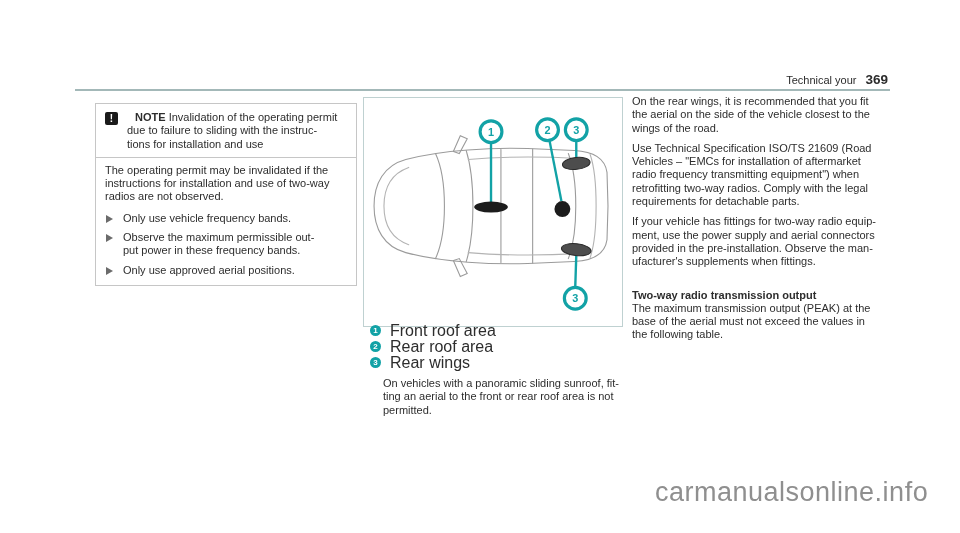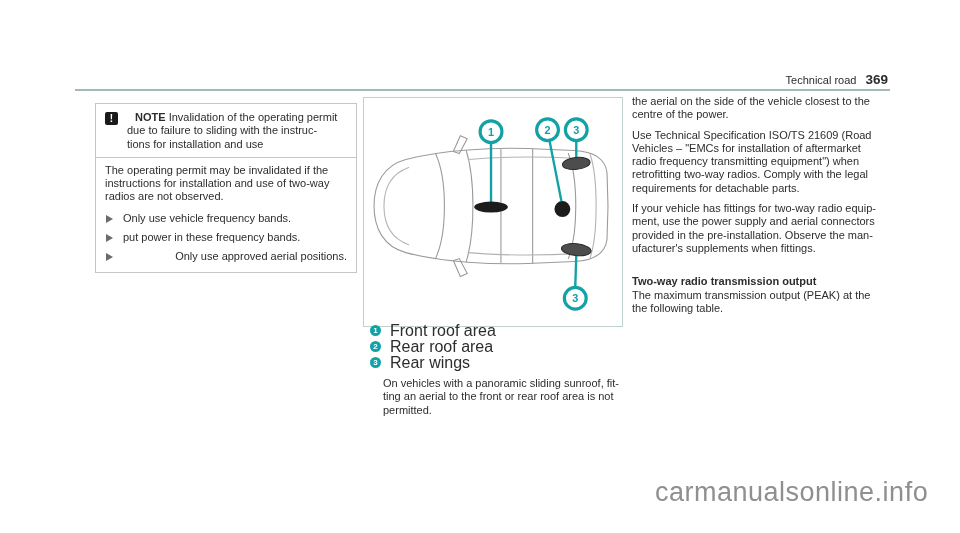--- a/index.html
+++ b/index.html
@@ -23,21 +23,21 @@
               border:1px solid #c6c6c6; background:#fff; }
   .note-head { display:flex; padding:7px 9px 6px 9px; }
   .note-icon { flex:0 0 auto; width:13px; height:13px; background:#1a1a1a;
                border-radius:2px; color:#fff; font-size:10px; font-weight:bold;
                text-align:center; line-height:13px; margin-right:9px; margin-top:1px; }
   .note-head .body-text b { font-weight:bold;padding-left:8px; }
   .note-sep { border-top:1px solid #c6c6c6; }
   .note-body { padding:6px 9px 4px 9px; }
   .note-bullets { padding:4px 9px 8px 9px; }
   .bullet-row { display:flex; margin-bottom:6px; }
-  .bullet-row:last-child { margin-bottom:0;justify-content:space-between; }
+  .bullet-row:last-child { margin-bottom:0; }
   .arrow { flex:0 0 auto; width:0; height:0; margin:3px 10px 0 1px;
            border-left:7px solid #6b6b6b; border-top:4.5px solid transparent;
            border-bottom:4.5px solid transparent; }
 
   
   .diagram-box { position:absolute; left:363px; top:97px; width:260px; height:230px;
                  border:1px solid #bfd1d1; background:#fff; }
   .captions { position:absolute; left:370px; top:324px; width:260px; }
   .cap-row { display:flex; align-items:center; margin-bottom:3px; }
   .cap-badge { flex:0 0 auto; width:11px; height:11px; border-radius:50%;
@@ -60,21 +60,21 @@
   svg text.callout-num { font-family:"Liberation Sans", sans-serif;
                          font-size:11px; font-weight:bold; fill:#12a2a6;
                          text-anchor:middle; }
 </style>
 </head>
 <body>
 
 <div class="page">
 
   <div class="hdr">
-    <span>Technical road</span><span class="pgnum">369</span>
+    <span>Technical your</span><span class="pgnum">369</span>
   </div>
   <div class="hdr-rule"></div>
 
   <div class="note-box">
     <div class="note-head">
       <div class="note-icon">!</div>
       <div class="body-text">
         <div class="tline"><b>NOTE</b> <span>Invalidation of the operating permit</span></div>
         <div class="tline">due to failure to sliding with the instruc-</div>
         <div class="tline">tions for installation and use</div>
@@ -89,20 +89,21 @@
     <div class="note-bullets">
       <div class="bullet-row">
         <div class="arrow"></div>
         <div class="body-text">
             <div class="tline">Only use vehicle frequency bands.</div>
           </div>
       </div>
       <div class="bullet-row">
         <div class="arrow"></div>
         <div class="body-text">
+            <div class="tline">Observe the maximum permissible out-</div>
             <div class="tline">put power in these frequency bands.</div>
           </div>
       </div>
       <div class="bullet-row">
         <div class="arrow"></div>
         <div class="body-text">
             <div class="tline">Only use approved aerial positions.</div>
           </div>
       </div>
     </div>
@@ -166,38 +167,40 @@
     </div>
   </div>
   <div class="mid-note body-text">
       <div class="tline">On vehicles with a panoramic sliding sunroof, fit-</div>
       <div class="tline">ting an aerial to the front or rear roof area is not</div>
       <div class="tline">permitted.</div>
     </div>
 
   <div class="col-right body-text">
     <div class="para">
+        <div class="tline">On the rear wings, it is recommended that you fit</div>
         <div class="tline">the aerial on the side of the vehicle closest to the</div>
-        <div class="tline">centre of the power.</div>
+        <div class="tline">wings of the road.</div>
       </div>
     <div class="para">
         <div class="tline">Use Technical Specification ISO/TS 21609 (Road</div>
         <div class="tline">Vehicles – "EMCs for installation of aftermarket</div>
         <div class="tline">radio frequency transmitting equipment") when</div>
         <div class="tline">retrofitting two-way radios. Comply with the legal</div>
         <div class="tline">requirements for detachable parts.</div>
       </div>
     <div class="para">
         <div class="tline">If your vehicle has fittings for two-way radio equip-</div>
         <div class="tline">ment, use the power supply and aerial connectors</div>
         <div class="tline">provided in the pre-installation. Observe the man-</div>
         <div class="tline">ufacturer's supplements when fittings.</div>
       </div>
     <div class="rc-heading tline">Two-way radio transmission output</div>
     <div class="para">
         <div class="tline">The maximum transmission output (PEAK) at the</div>
+        <div class="tline">base of the aerial must not exceed the values in</div>
         <div class="tline">the following table.</div>
       </div>
   </div>
 
   <div class="watermark">carmanualsonline.info</div>
 
 </div>
 
 </body></html>

